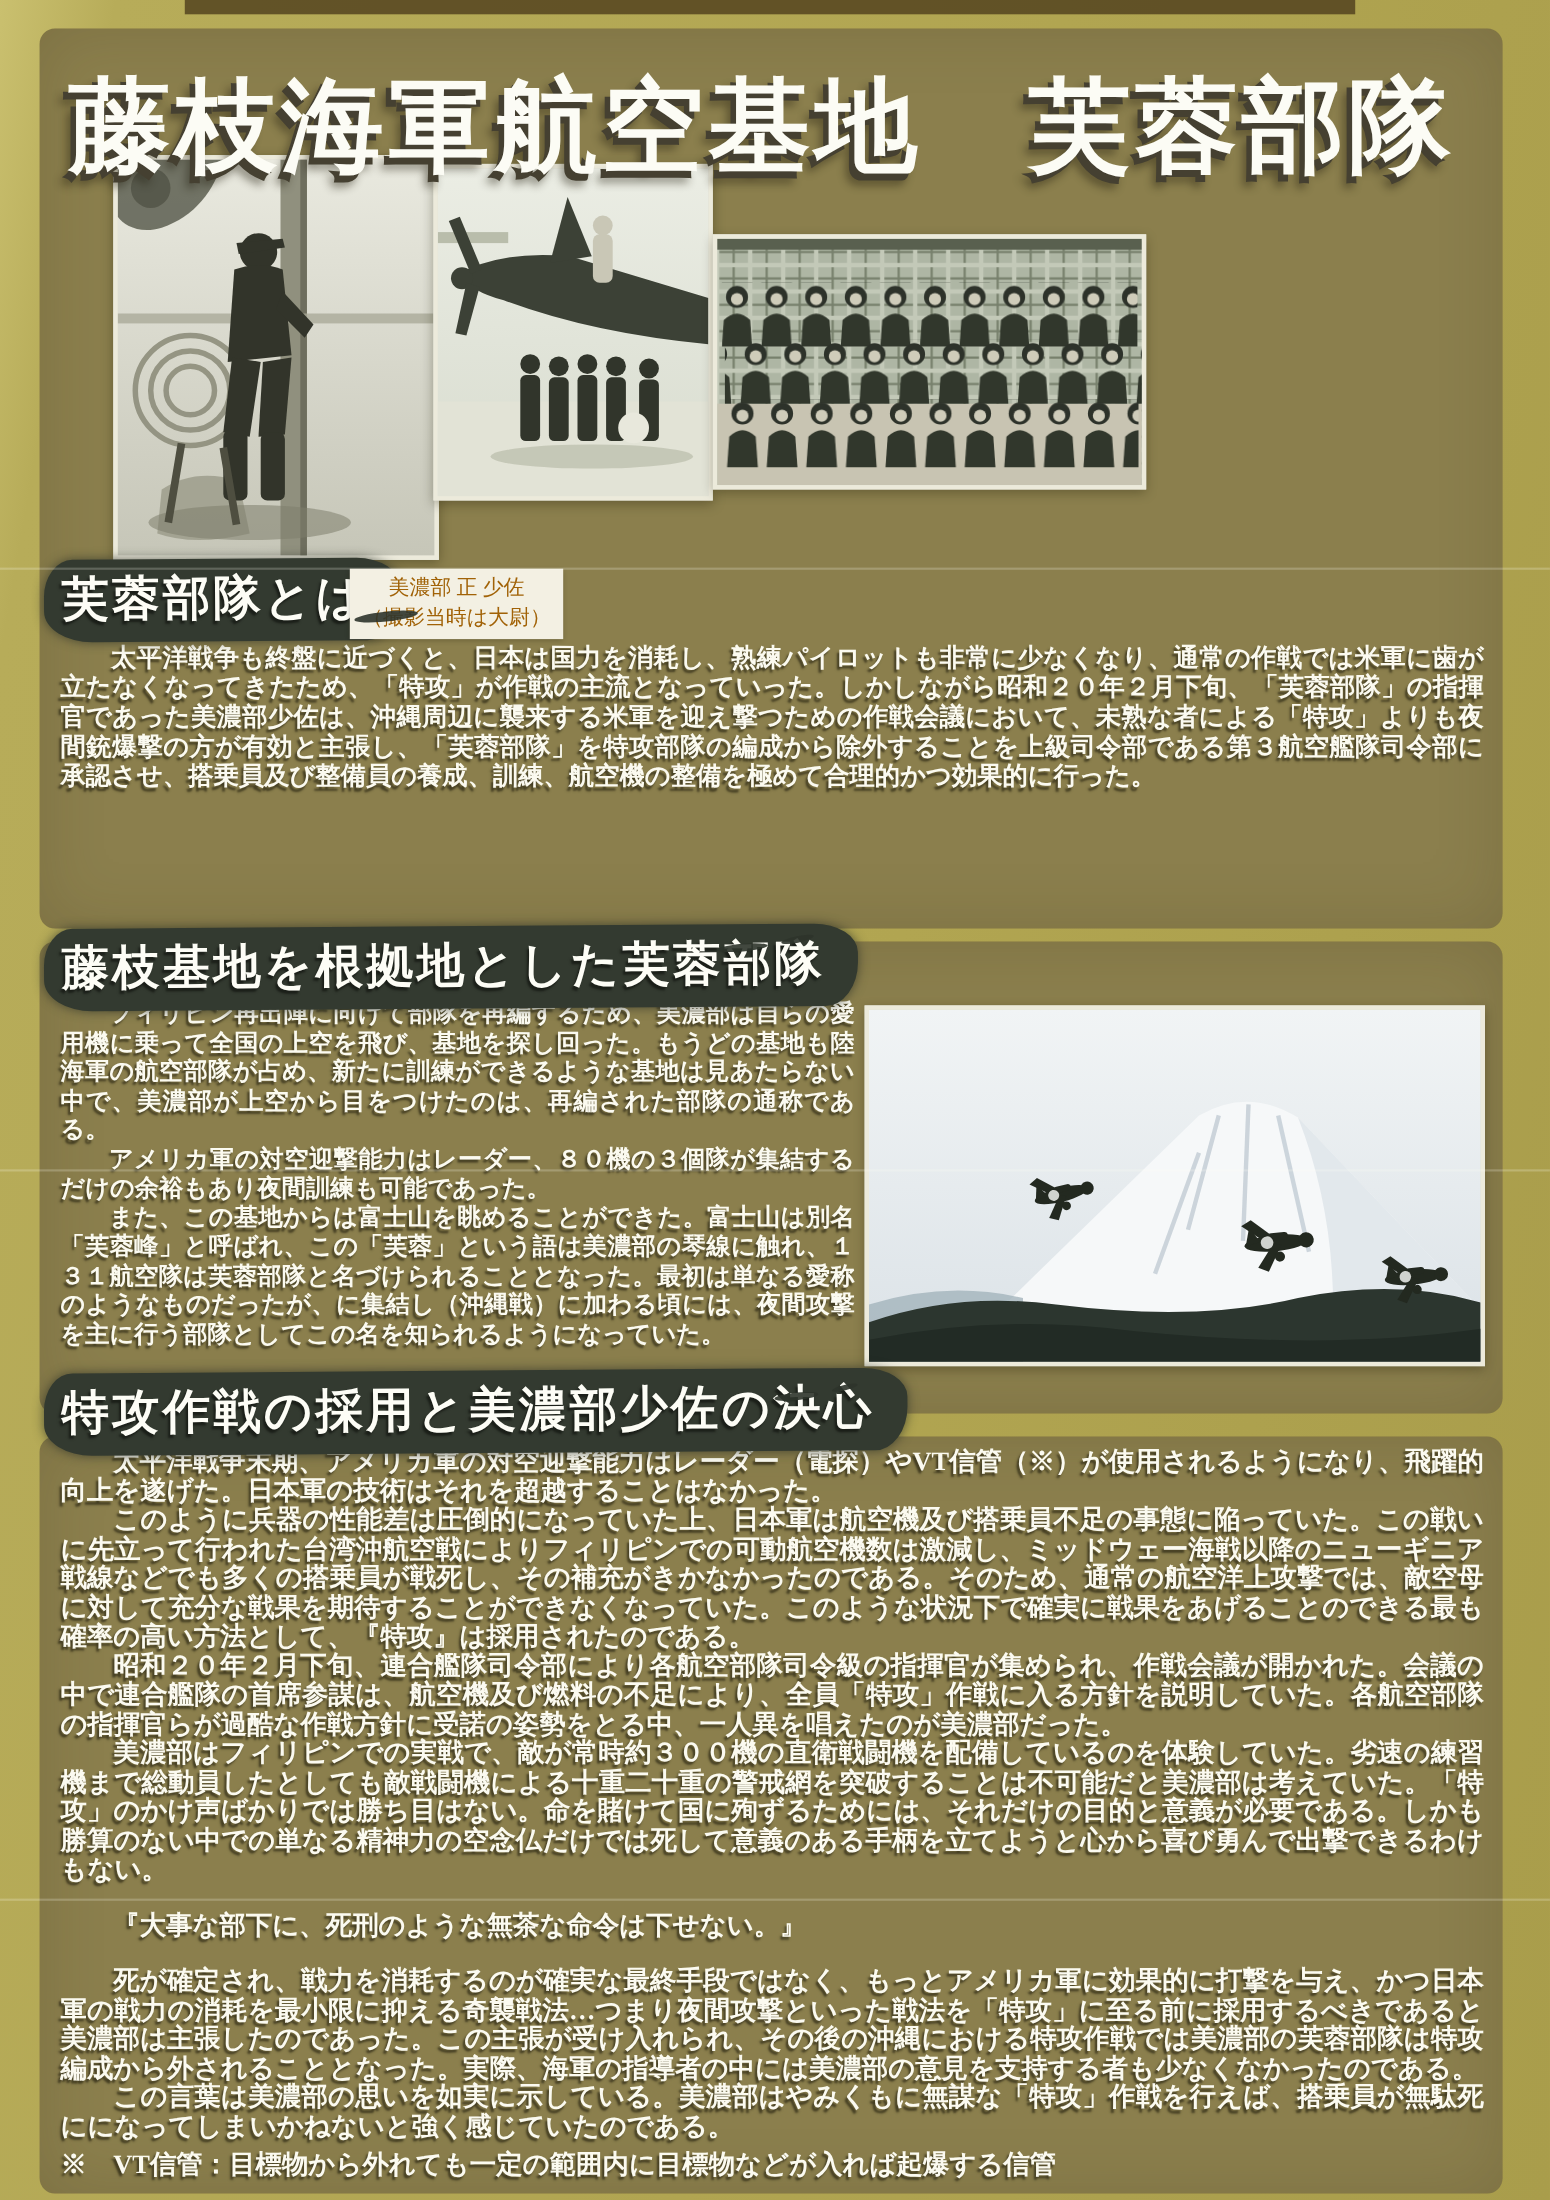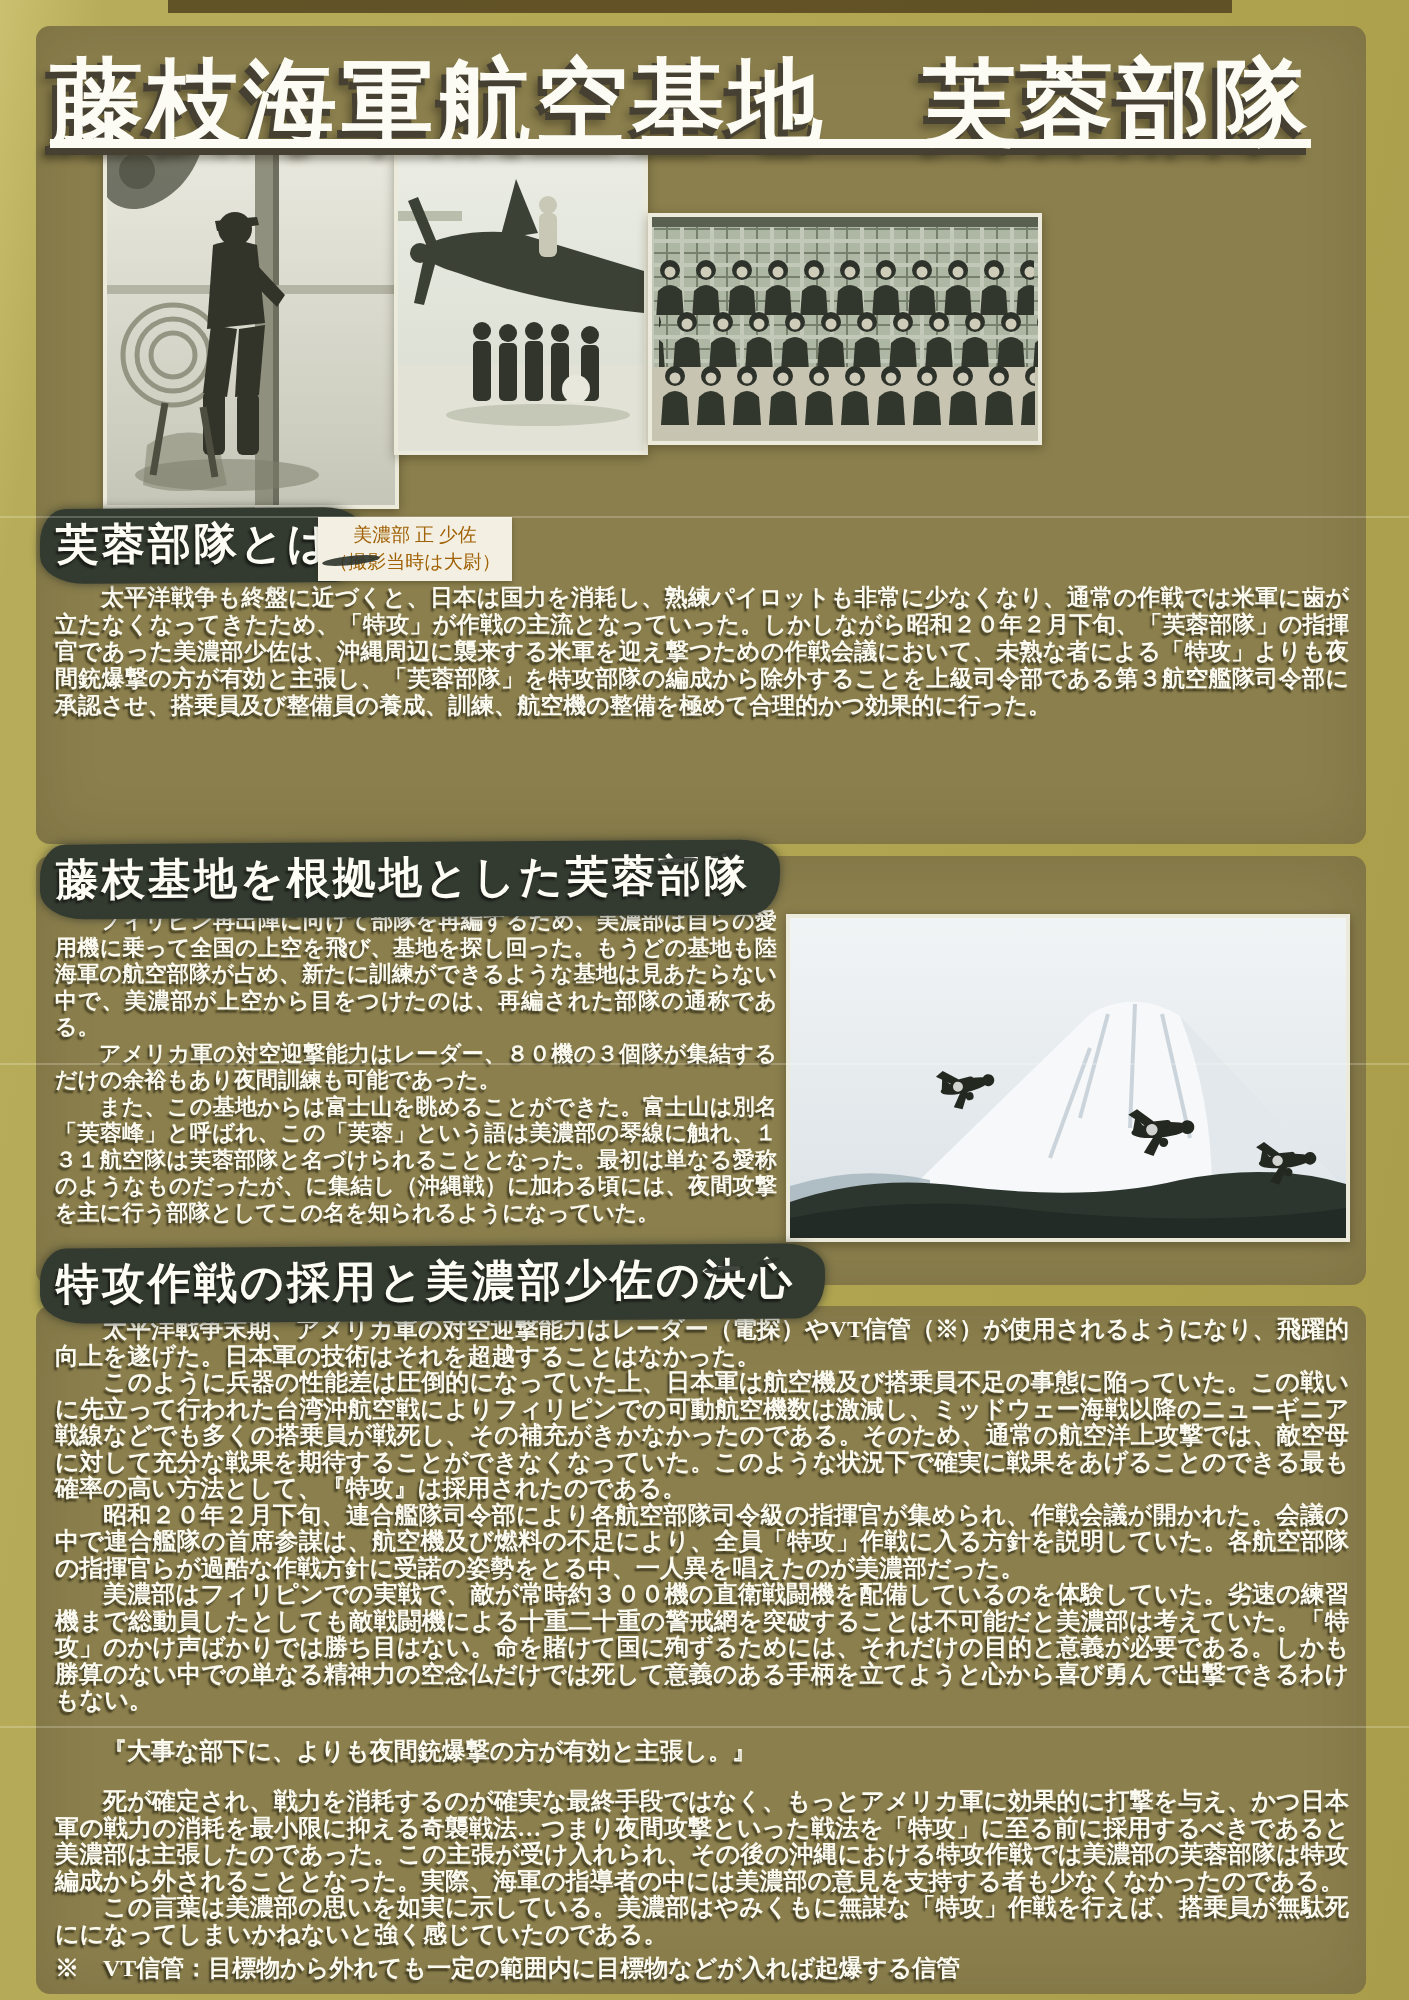--- a/index.html
+++ b/index.html
@@ -9,24 +9,23 @@
     font-family:"Liberation Serif","DejaVu Serif",serif;
   }
   .top-edge{position:absolute;left:168px;top:0;width:1064px;height:13px;background:#53431f;opacity:.85;}
   .panel{position:absolute;left:36px;width:1330px;background:#8b7f4d;border-radius:14px;
          box-shadow:inset 0 0 60px rgba(60,50,20,.18);}
   .panel1{top:26px;height:818px;}
   .panel2{top:856px;height:429px;}
   .panel3{top:1306px;height:688px;}
 
   .title{
-    position:absolute;left:50px;top:40px;margin:0;z-index:4;white-space:nowrap;
+    position:absolute;left:50px;top:40px;margin:12px;z-index:4;white-space:nowrap;
     font-size:93px;font-weight:600;color:#fcfcf5;letter-spacing:4px;
     text-shadow:-5px 7px 0 #454031,-8px 11px 8px rgba(35,32,16,.45);
-    text-decoration:underline;
   }
 
   .photo{position:absolute;border:4px solid #eceadb;box-shadow:0 3px 10px rgba(30,25,5,.35);background:#dfdfd4;z-index:3;}
   .photo svg{display:block;width:100%;height:100%;}
   .photo1{left:103px;top:141px;width:288px;height:360px;}
   .photo2{left:394px;top:149px;width:246px;height:298px;}
   .photo3{left:648px;top:213px;width:386px;height:224px;}
   .photo-fuji{left:786px;top:914px;width:556px;height:320px;}
 
   .caption{
@@ -262,21 +261,21 @@
         <circle cx="-7" cy="-1" r="5" fill="#e3e6e2" opacity="0.9"></circle>
       </g>
     </svg>
   </div>
 
   <div class="bodytext sec3">
     <p>太平洋戦争末期、アメリカ軍の対空迎撃能力はレーダー（電探）やVT信管（※）が使用されるようになり、飛躍的向上を遂げた。日本軍の技術はそれを超越することはなかった。</p>
     <p>このように兵器の性能差は圧倒的になっていた上、日本軍は航空機及び搭乗員不足の事態に陥っていた。この戦いに先立って行われた台湾沖航空戦によりフィリピンでの可動航空機数は激減し、ミッドウェー海戦以降のニューギニア戦線などでも多くの搭乗員が戦死し、その補充がきかなかったのである。そのため、通常の航空洋上攻撃では、敵空母に対して充分な戦果を期待することができなくなっていた。このような状況下で確実に戦果をあげることのできる最も確率の高い方法として、『特攻』は採用されたのである。</p>
     <p>昭和２０年２月下旬、連合艦隊司令部により各航空部隊司令級の指揮官が集められ、作戦会議が開かれた。会議の中で連合艦隊の首席参謀は、航空機及び燃料の不足により、全員「特攻」作戦に入る方針を説明していた。各航空部隊の指揮官らが過酷な作戦方針に受諾の姿勢をとる中、一人異を唱えたのが美濃部だった。</p>
     <p>美濃部はフィリピンでの実戦で、敵が常時約３００機の直衛戦闘機を配備しているのを体験していた。劣速の練習機まで総動員したとしても敵戦闘機による十重二十重の警戒網を突破することは不可能だと美濃部は考えていた。「特攻」のかけ声ばかりでは勝ち目はない。命を賭けて国に殉ずるためには、それだけの目的と意義が必要である。しかも勝算のない中での単なる精神力の空念仏だけでは死して意義のある手柄を立てようと心から喜び勇んで出撃できるわけもない。</p>
-    <p class="quote">『大事な部下に、よりも夜間銃爆撃の方が有効と主張し。』</p>
+    <p class="quote">『大事な部下に、死刑のような無茶な命令は下せない。』</p>
     <p>死が確定され、戦力を消耗するのが確実な最終手段ではなく、もっとアメリカ軍に効果的に打撃を与え、かつ日本軍の戦力の消耗を最小限に抑える奇襲戦法…つまり夜間攻撃といった戦法を「特攻」に至る前に採用するべきであると美濃部は主張したのであった。この主張が受け入れられ、その後の沖縄における特攻作戦では美濃部の芙蓉部隊は特攻編成から外されることとなった。実際、海軍の指導者の中には美濃部の意見を支持する者も少なくなかったのである。</p>
     <p>この言葉は美濃部の思いを如実に示している。美濃部はやみくもに無謀な「特攻」作戦を行えば、搭乗員が無駄死にになってしまいかねないと強く感じていたのである。</p>
     <p class="footnote">※　VT信管：目標物から外れても一定の範囲内に目標物などが入れば起爆する信管</p>
   </div>
 
   <div class="crease cr1"></div>
   <div class="crease cr2"></div>
   <div class="crease cr3"></div>
 
 </div>

